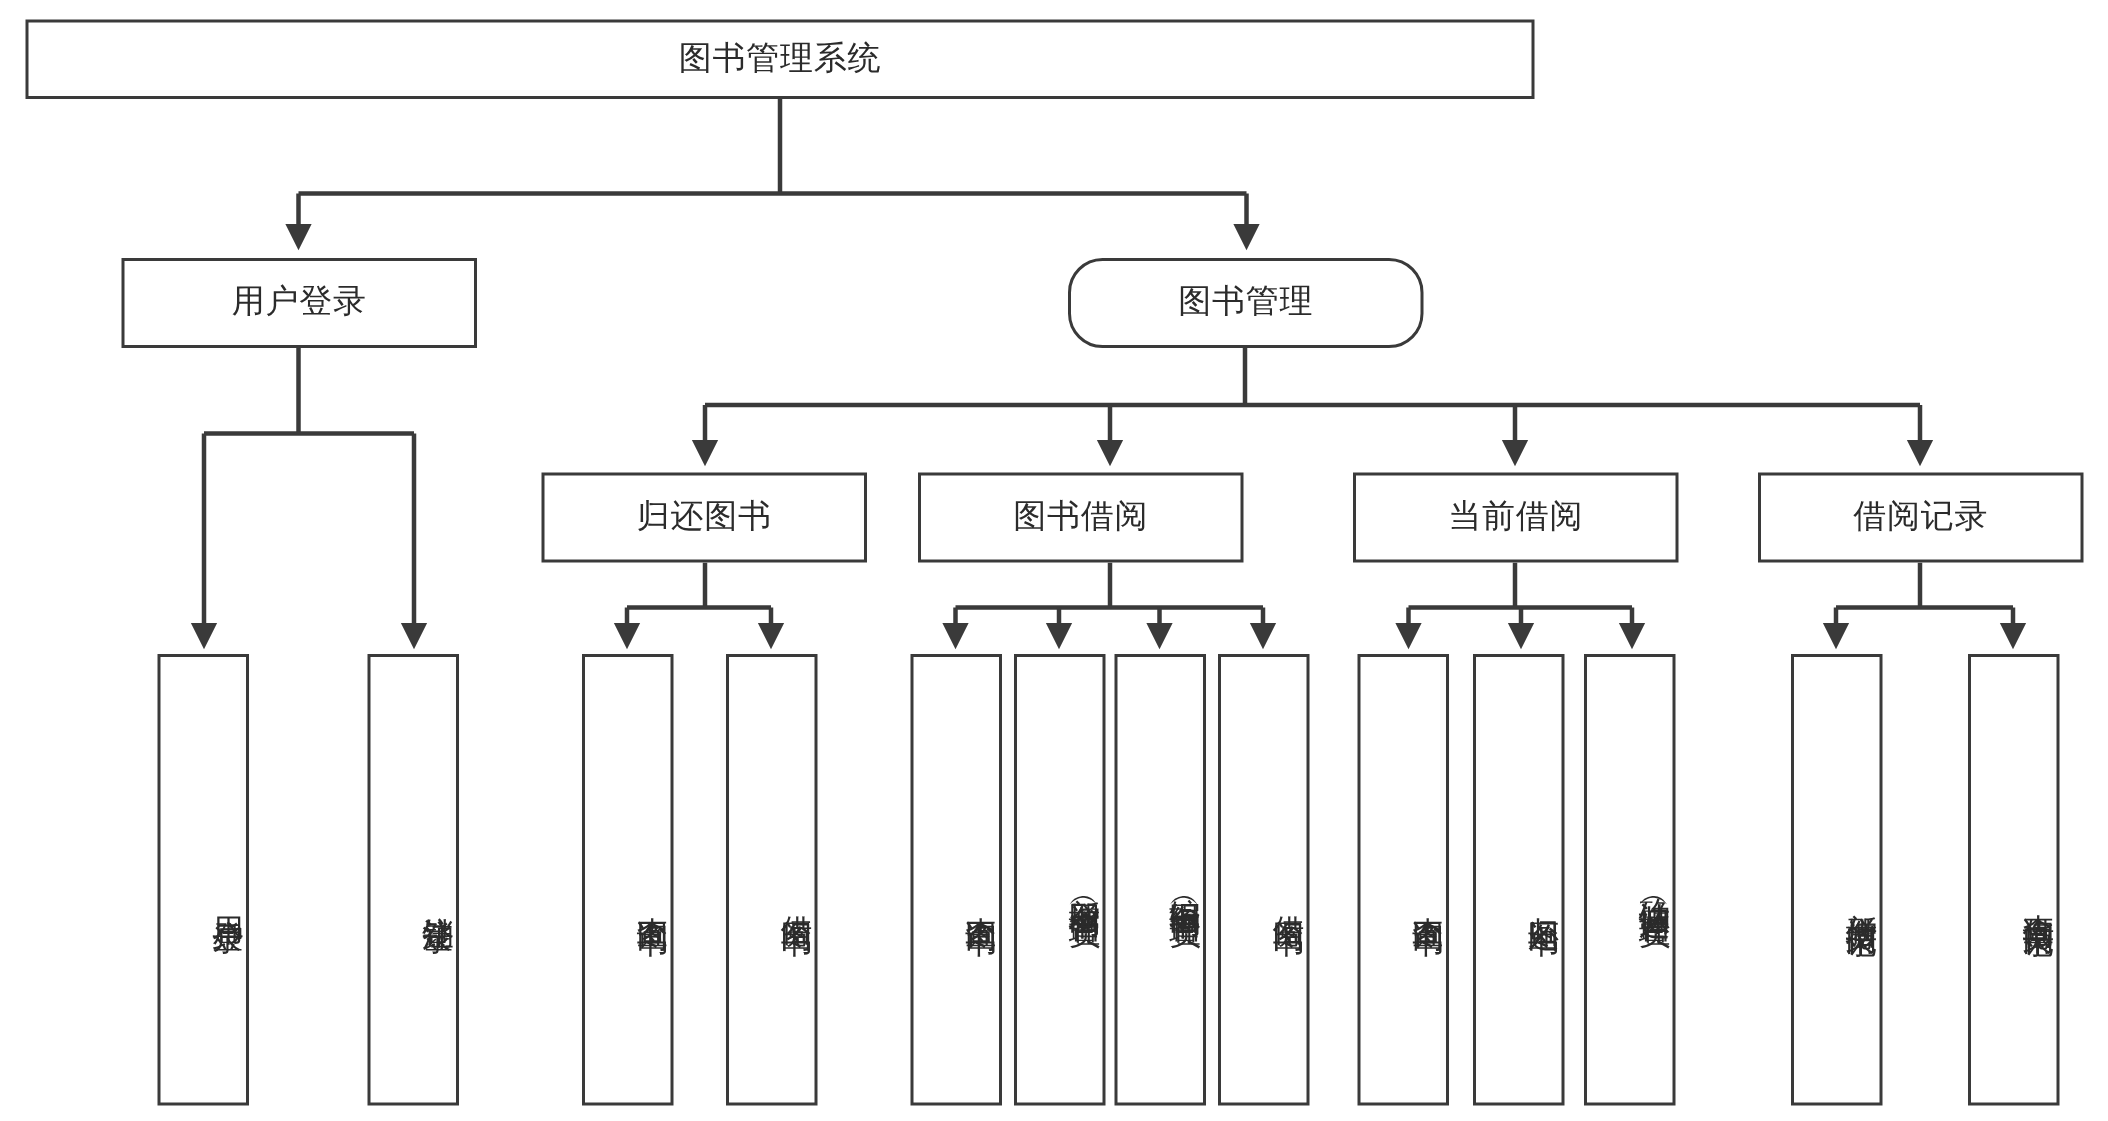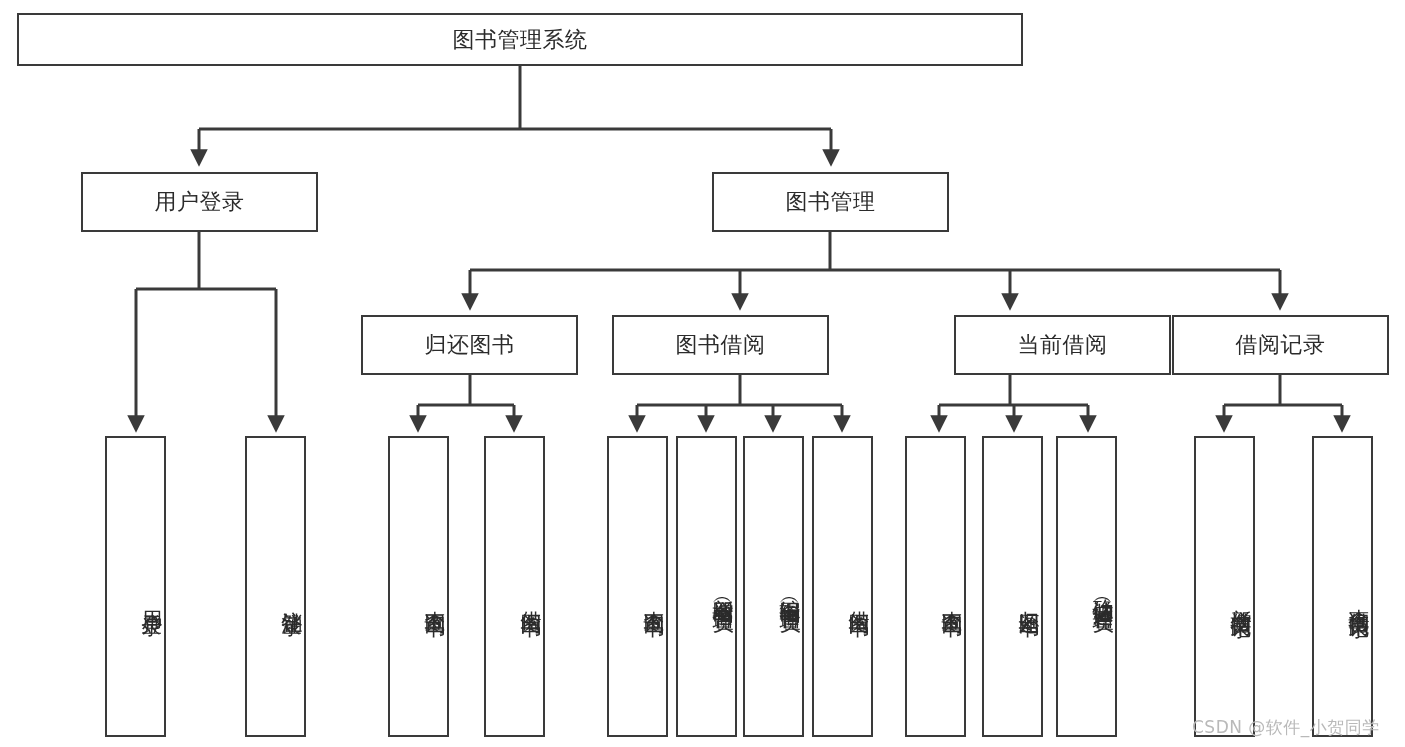--- a/index.html
+++ b/index.html
@@ -123,31 +123,31 @@
     </g>
   </svg>
 
   <div class="node horiz" style="left:17px; top:13px; width:1006px; height:53px;">
     <span class="node-label">图书管理系统</span>
   </div>
 
   <div class="node horiz" style="left:81px; top:172px; width:237px; height:60px;">
     <span class="node-label">用户登录</span>
   </div>
-  <div class="node horiz" style="left:712px; top:172px; width:237px; height:60px;">
+  <div class="node horiz" style="left:712px; top:172px; width:237px; height:60px;border-radius:23px;">
     <span class="node-label">图书管理</span>
   </div>
 
   <div class="node horiz" style="left:361px; top:315px; width:217px; height:60px;">
     <span class="node-label">归还图书</span>
   </div>
   <div class="node horiz" style="left:612px; top:315px; width:217px; height:60px;">
     <span class="node-label">图书借阅</span>
   </div>
-  <div class="node horiz" style="left:954px; top:315px; width:217px; height:60px;">
+  <div class="node horiz" style="left:902px; top:315px; width:217px; height:60px;">
     <span class="node-label">当前借阅</span>
   </div>
   <div class="node horiz" style="left:1172px; top:315px; width:217px; height:60px;">
     <span class="node-label">借阅记录</span>
   </div>
 
   <div class="node vert" style="left:105px; top:436px; width:61px; height:301px;">
     <span class="node-label">用户登录</span>
   </div>
   <div class="node vert" style="left:245px; top:436px; width:61px; height:301px;">
@@ -184,15 +184,14 @@
     <span class="node-label">确认归还（管理员）</span>
   </div>
 
   <div class="node vert" style="left:1194px; top:436px; width:61px; height:301px;">
     <span class="node-label">新增借阅记录</span>
   </div>
   <div class="node vert" style="left:1312px; top:436px; width:61px; height:301px;">
     <span class="node-label">查询借阅记录</span>
   </div>
 
-  <div id="watermark">CSDN @软件_小贺同学</div>
 
 </div>
 
 </body></html>

